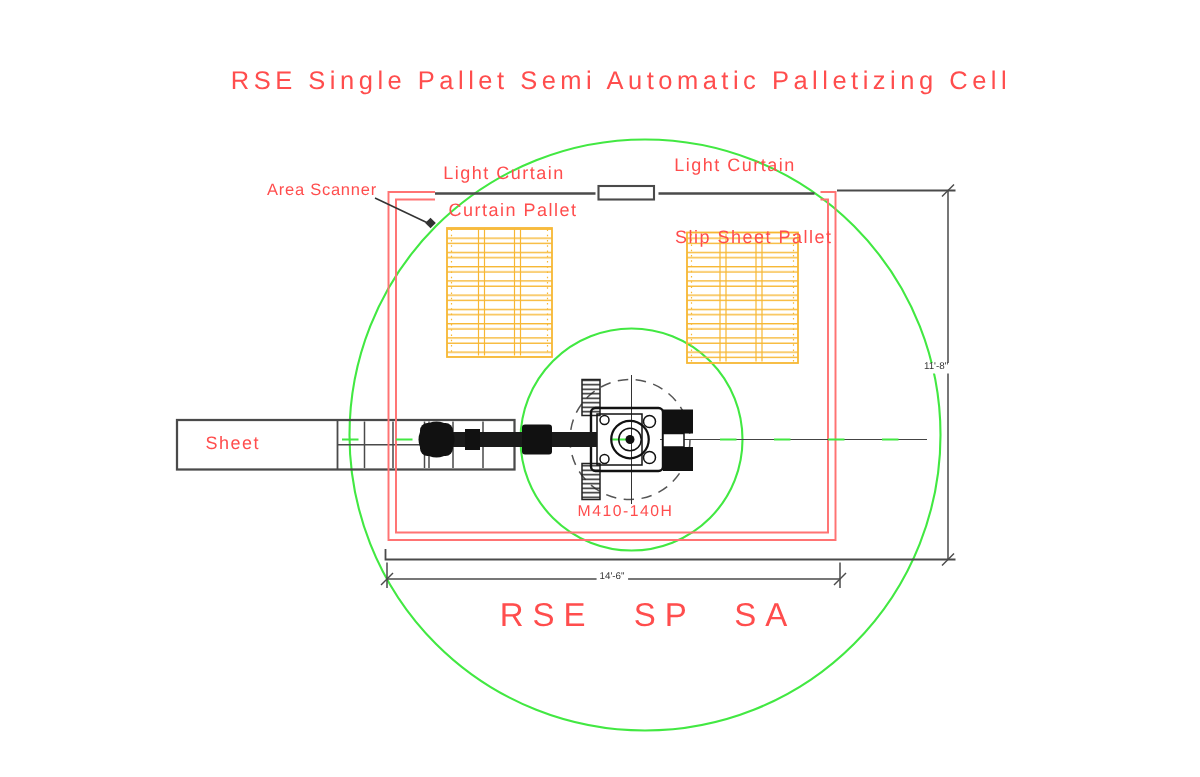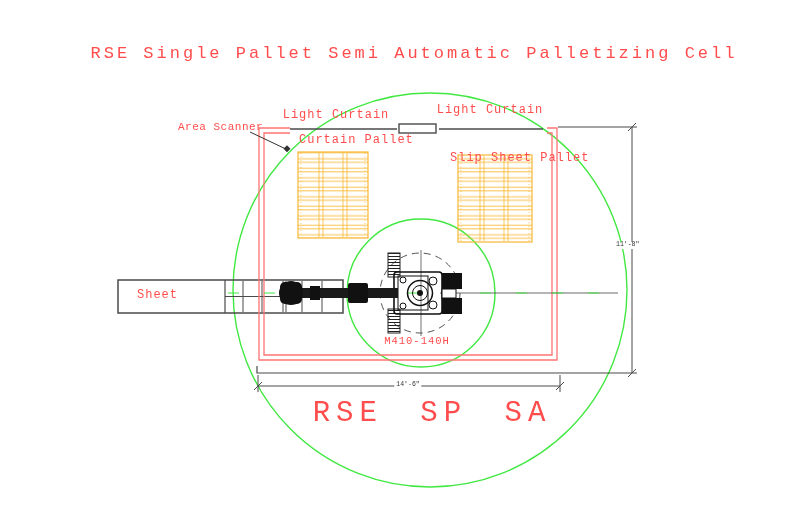--- a/index.html
+++ b/index.html
@@ -1,25 +1,25 @@
 <!DOCTYPE html>
 <html style="--annotation-red: #FF4D4D; --fence-red: #FF7373; --pallet-orange: #F7B733; --safety-green: #42E842; --line-dark: #4A4A4A; --robot-black: #111111;"><head>
 <meta charset="utf-8">
 <style>
   html,body{margin:0;padding:0;background:#ffffff;}
   #stage{position:relative;width:780px;height:518px;background:#fff;overflow:hidden;
-         font-family:Liberation Mono, monospace;}
+         font-family:Liberation Sans, sans-serif;}
   svg{position:absolute;left:0;top:0;}
   .lbl{position:absolute;color:var(--annotation-red,#FF4D4D);white-space:nowrap;line-height:1;}
   .ctr{transform:translateX(-50%);}
   .title{font-size:17px;letter-spacing:3px;}
   .mid{font-size:12px;letter-spacing:1px;}
   .sm{font-size:11px;letter-spacing:.5px;}
   .dim{font-size:6.5px;color:#333;background:#fff;padding:0 2px;letter-spacing:0;}
-  .big{font-size:29px;letter-spacing:6px;word-spacing:14px;font-weight:400;}
+  .big{font-size:22px;letter-spacing:6px;word-spacing:14px;font-weight:400;}
   .robot-lbl{font-size:10.5px;letter-spacing:1px;}
 </style>
 </head>
 <body>
 
 <div id="stage">
 
   <svg width="800" height="518" viewBox="0 0 800 518">
     <defs>
       <pattern id="slats" width="8" height="9.5" patternUnits="userSpaceOnUse">

